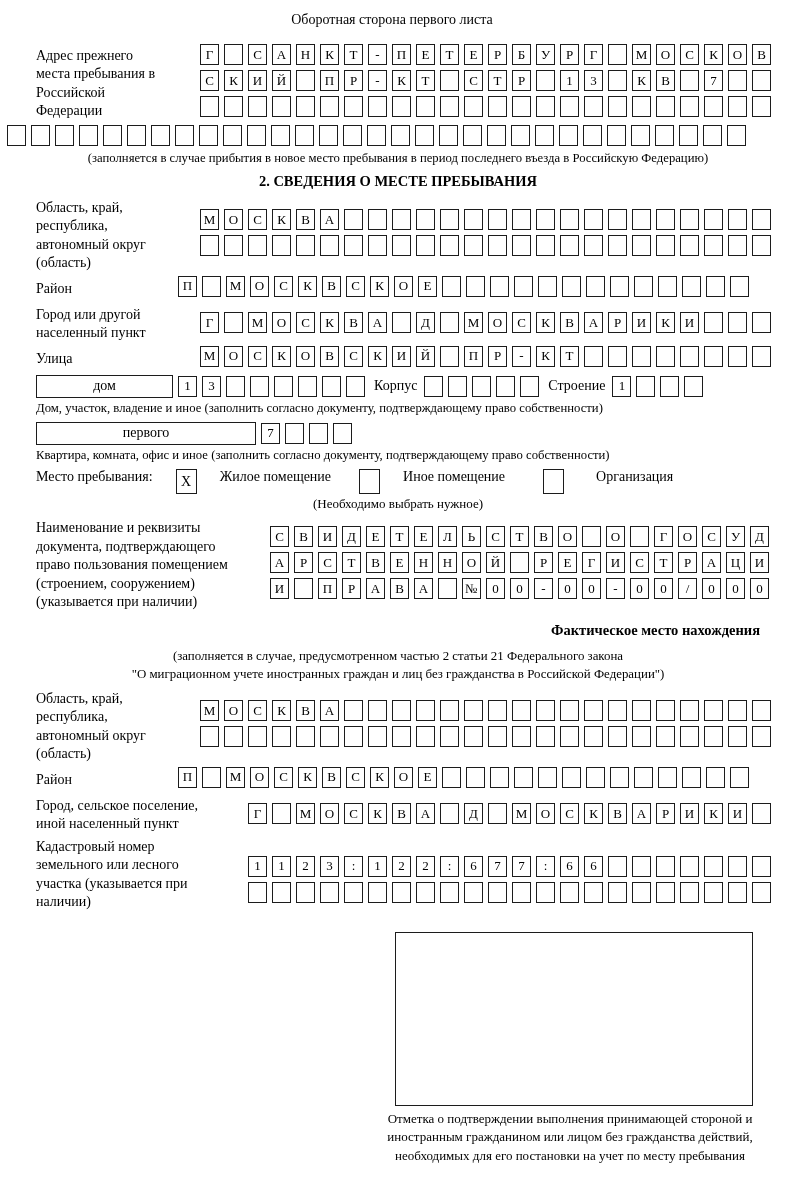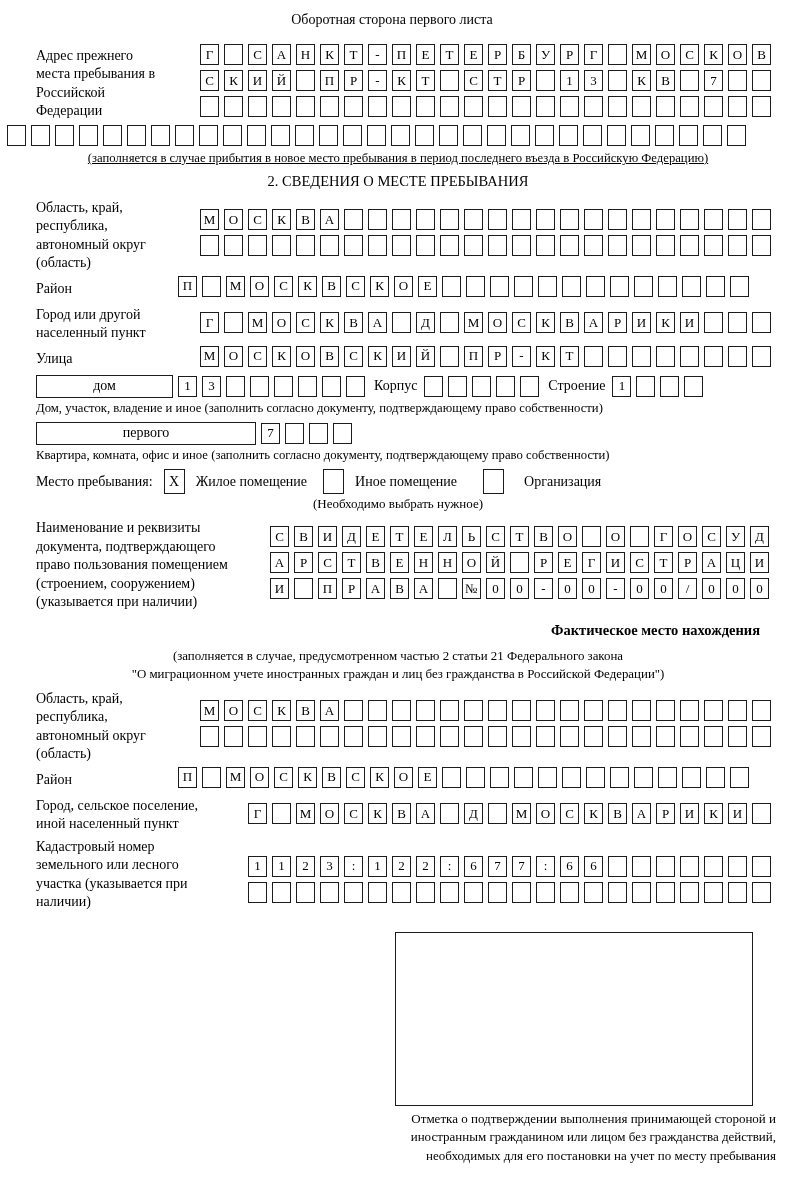--- a/index.html
+++ b/index.html
@@ -18,52 +18,52 @@
   .box-col { display:flex; flex-direction:column; }
   .box-row { display:flex; margin-bottom:5px; }
   .cb {
     width:19px; height:21px; border:1.5px solid #1c1c1c; margin-right:5px;
     font-size:13px; display:inline-flex; align-items:center; justify-content:center;
     flex-shrink:0; background:#fff;
   }
   .full-row { margin-left:-29px; }
 
   .caption { font-size:12.7px; line-height:1.25; }
-  .tcenter { text-align:center;text-decoration:underline; }
-  .sec-title { text-align:center; font-weight:normal; font-size:14.5px; margin:6px 0 8px; }
+  .tcenter { text-align:center; }
+  .sec-title { text-align:center; font-weight:bold; font-size:14.5px; margin:6px 0 8px; }
 
   .house-row, .apt-row { display:flex; align-items:center; margin:2px 0 3px; }
   .wide-box {
     border:1.5px solid #1c1c1c; height:23px; margin-right:5px;
     display:flex; align-items:center; justify-content:center; font-size:14px; flex-shrink:0;
   }
   .wb165 { width:137px; } .wb220 { width:220px; }
   .inline-lbl { font-size:14px; margin:0 7px 0 4px; white-space:nowrap; }
 
-  .stay-row { display:flex; align-items:center; font-size:14px; margin:6px 0 2px; }
+  .stay-row { display:flex; align-items:flex-start; font-size:14px; margin:6px 0 2px;gap:12px; }
   .chk {
     width:21px; height:25px; border:1.5px solid #1c1c1c; margin:0 11px;
     display:flex; align-items:center; justify-content:center; font-size:14px; flex-shrink:0;
   }
   .opt-label { white-space:nowrap; }
   .stay-note { text-align:center; font-size:13px; margin-bottom:6px; }
 
   .fact-title { text-align:right; font-weight:bold; font-size:14.5px; margin:10px 0 8px; }
   .fact-cap { text-align:center; font-size:12.9px; line-height:1.4; }
   .mb6 { margin-bottom:6px; }
 
   .cad-rows { padding-top:15px; }
 
   .confirm-rect {
     width:358px; height:174px; border:1.7px solid #1c1c1c;
     margin-left:359px; margin-top:20px;
   }
   .confirm-caption {
     width:412px; margin-left:328px; margin-top:4px;
-    text-align:right; font-size:13px; line-height:1.45;
+    text-align:center; font-size:13px; line-height:1.45;
   }
 </style>
 </head>
 <body>
 
 <div class="page">
 
   <div class="header-note">Оборотная сторона первого листа</div>
 
   <div class="field">

